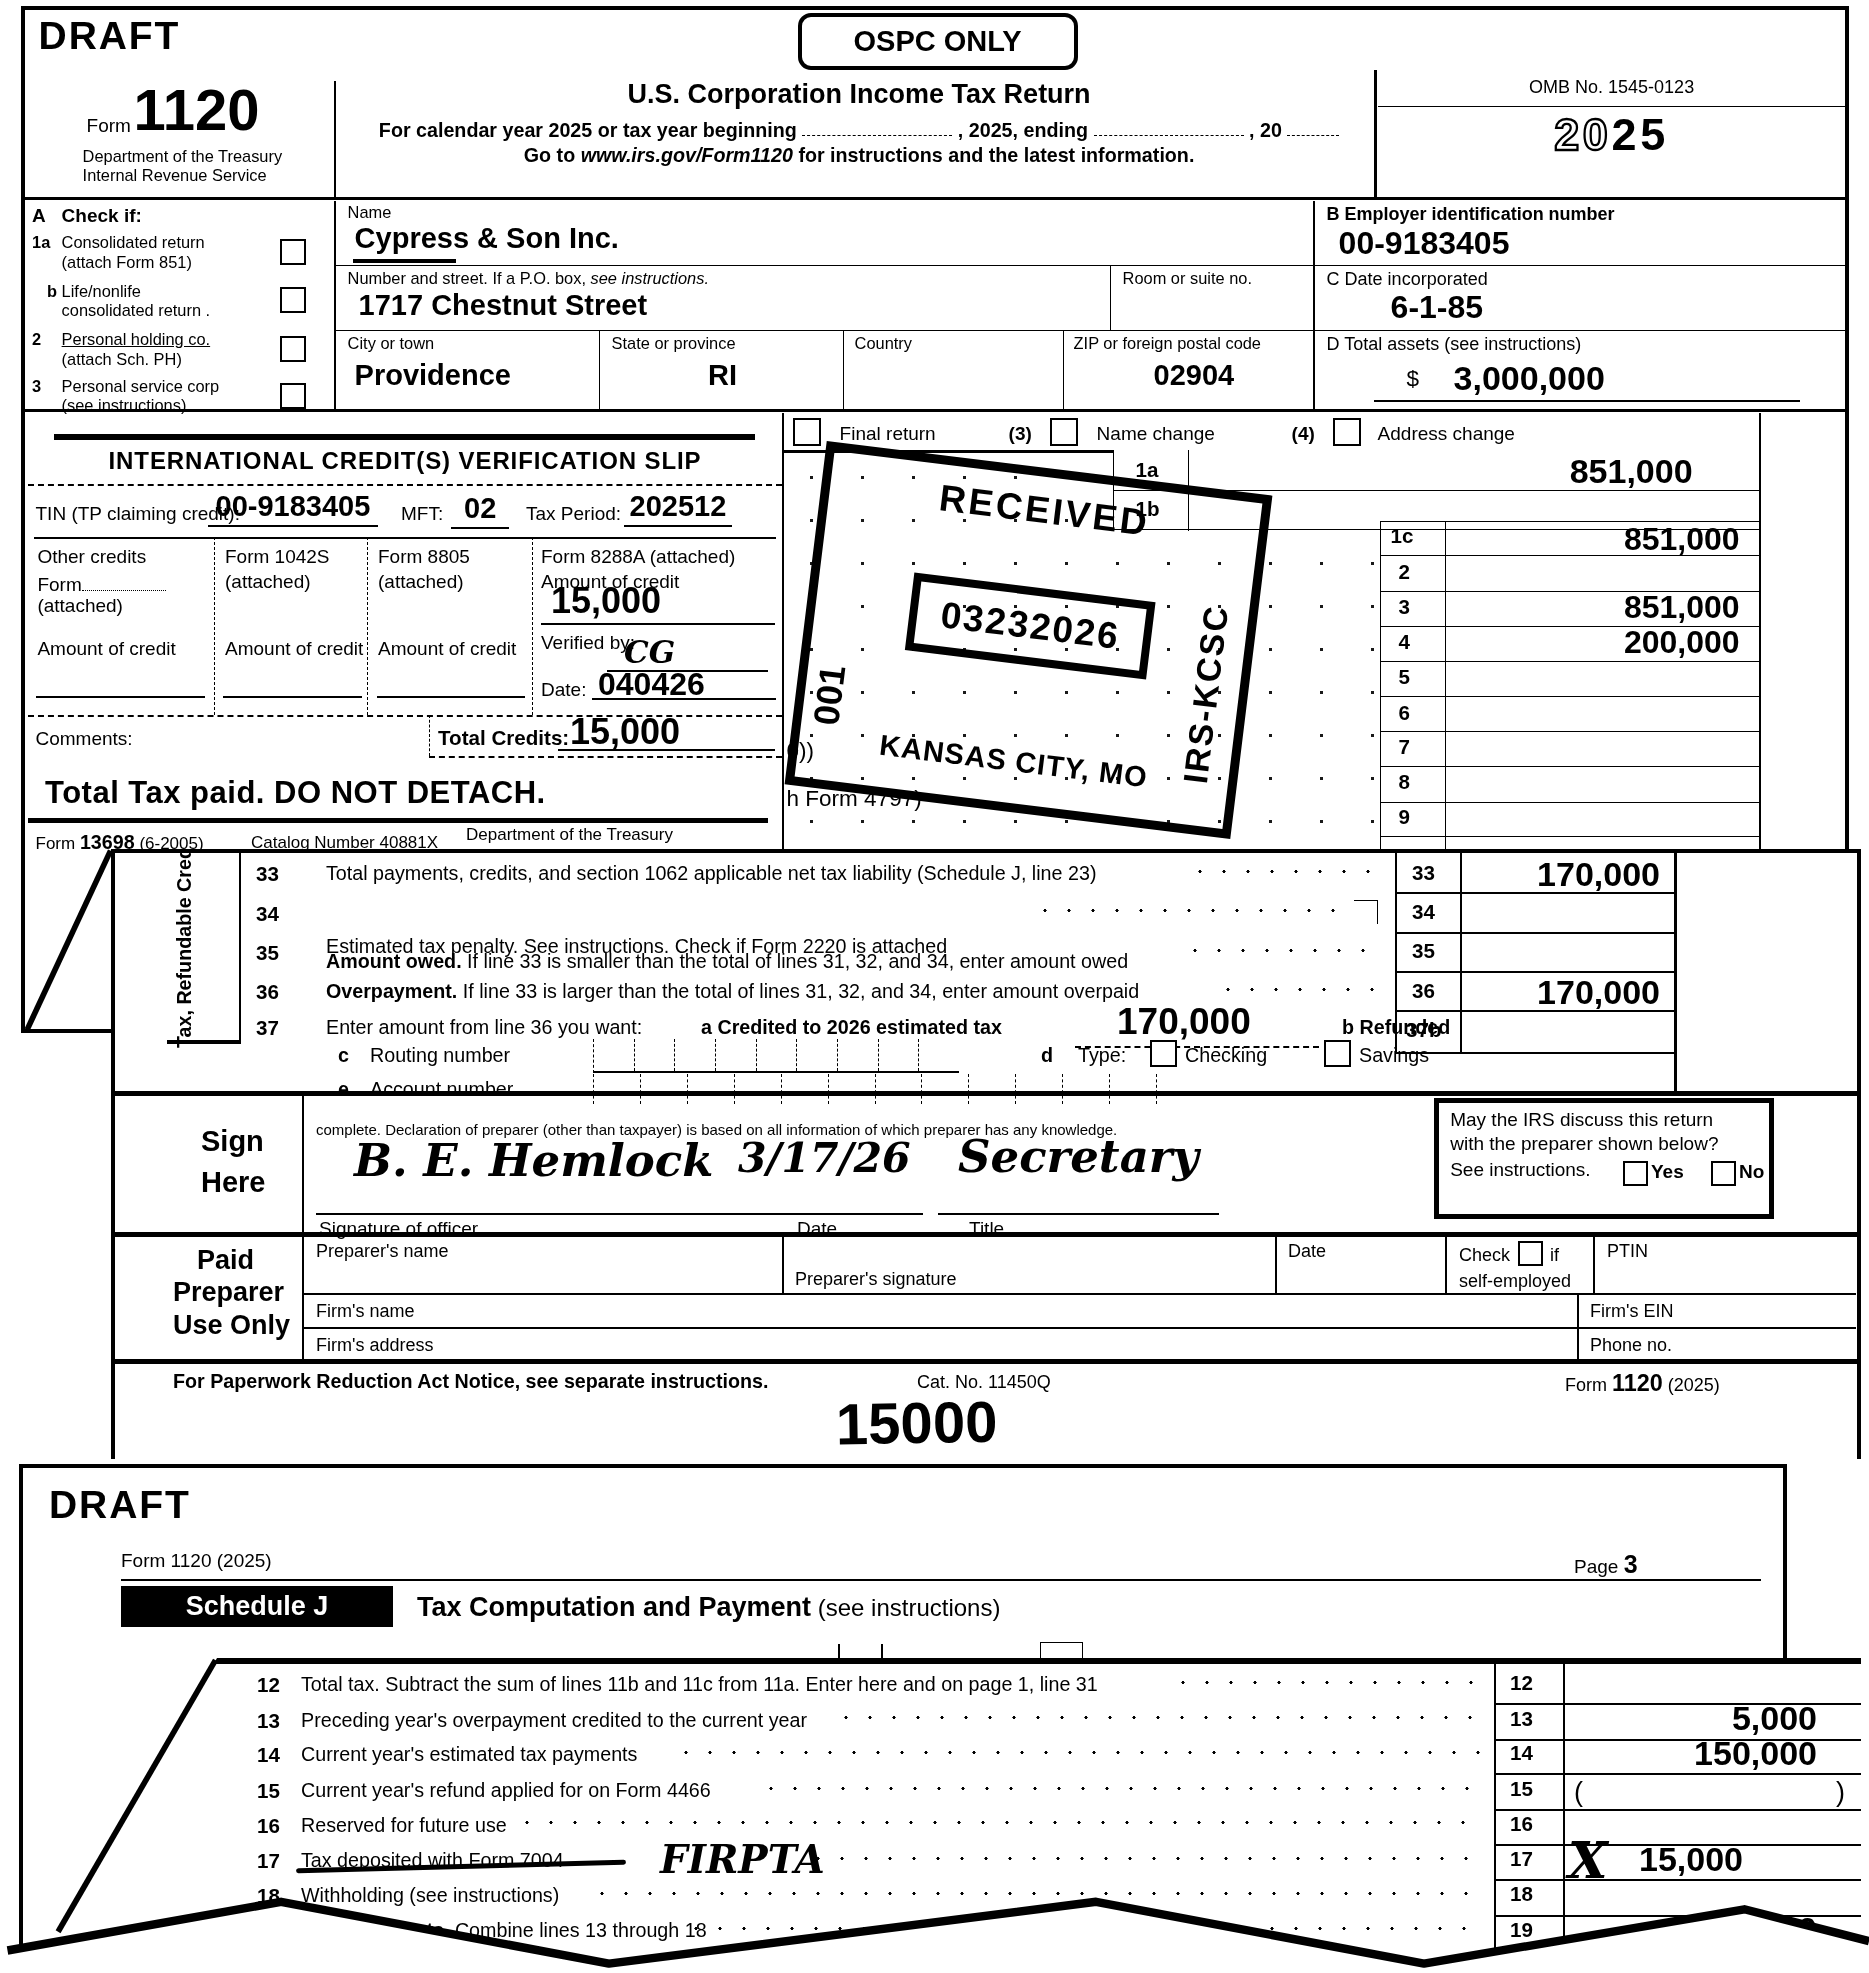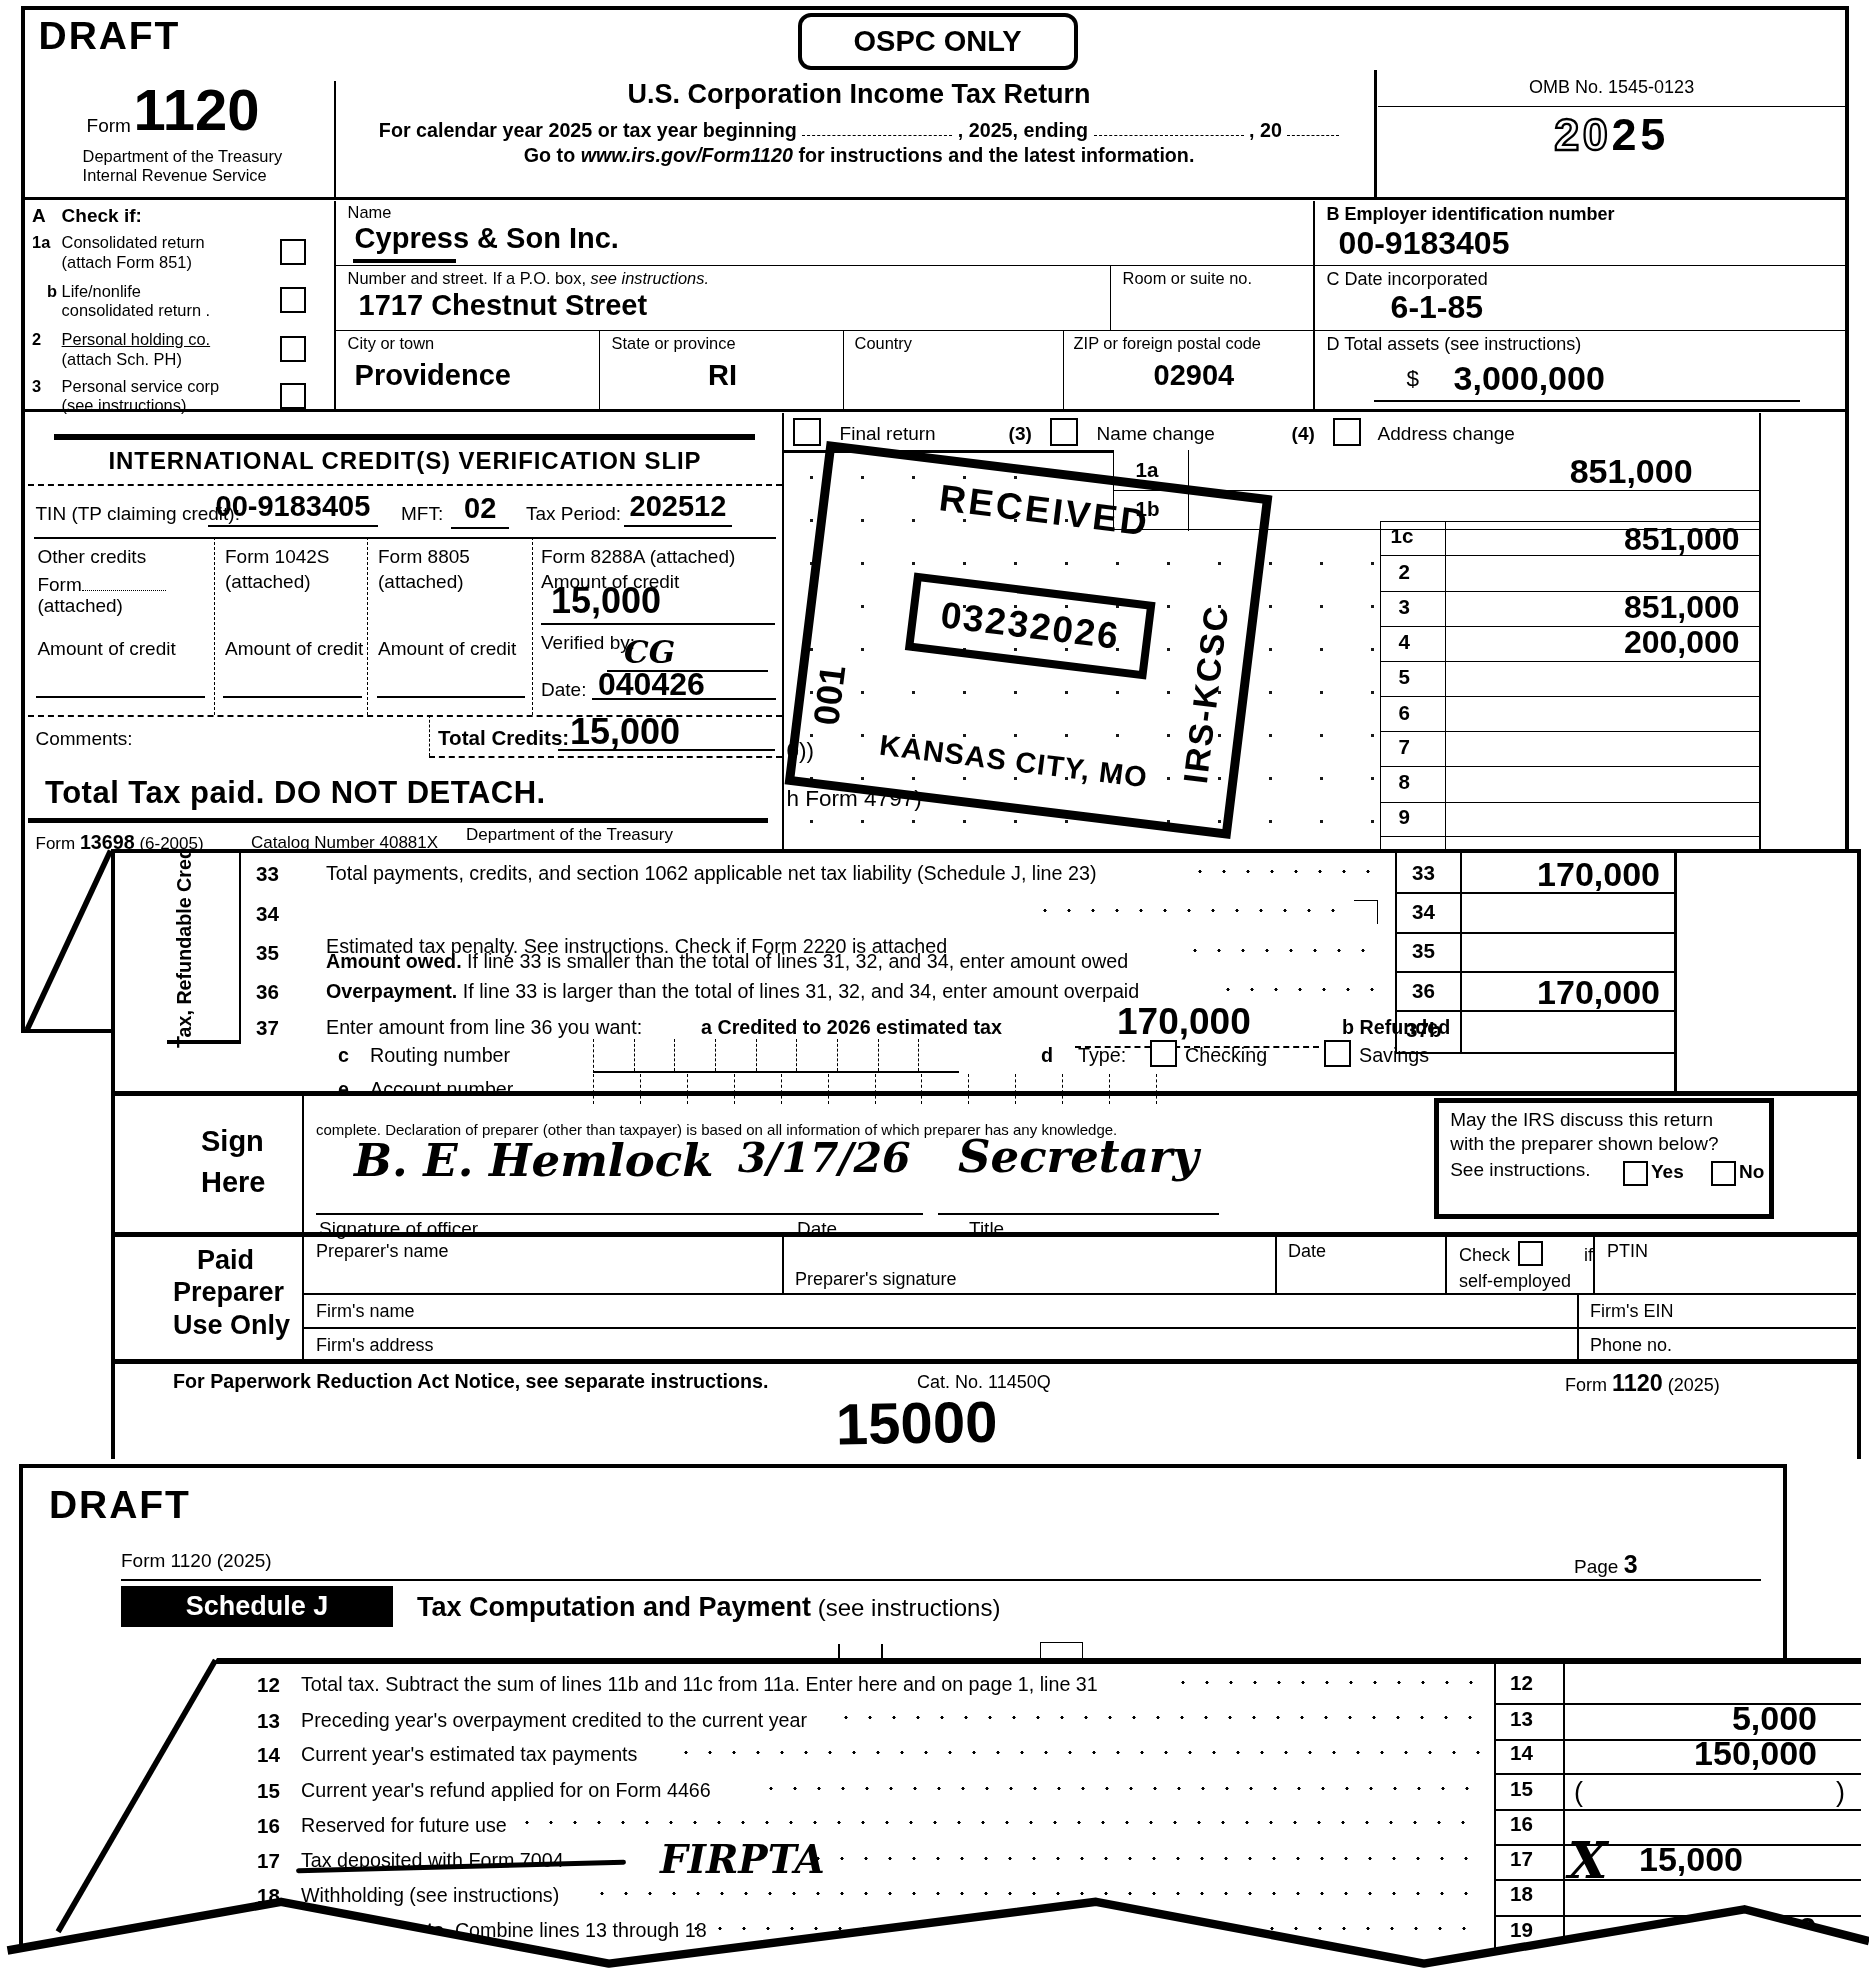--- a/index.html
+++ b/index.html
@@ -347,21 +347,21 @@
     <div class="a f29 b" style="left:58px;top:457px;">Use Only</div>
     <div class="ln" style="left:187px;top:383px;width:1.9px;height:123px;"></div>
     <div class="a f19" style="left:201px;top:388px;">Preparer's name</div>
     <div class="ln" style="left:667px;top:383px;width:1.9px;height:57px;"></div>
     <div class="a f19" style="left:680px;top:388px;margin-top:28px;">Preparer's signature</div>
     <div class="ln" style="left:1160px;top:383px;width:1.9px;height:57px;"></div>
     <div class="a f19" style="left:1173px;top:388px;">Date</div>
     <div class="ln" style="left:1330px;top:383px;width:1.9px;height:57px;"></div>
     <div class="a f19" style="left:1344px;top:392px;">Check</div>
     <div class="cb" style="left:1403px;top:388px;width:20.6px;height:20.6px;"></div>
-    <div class="a f19" style="left:1469px;top:392px;">if</div>
+    <div class="a f19" style="left:1435px;top:392px;">if</div>
     <div class="a f19" style="left:1344px;top:418px;">self-employed</div>
     <div class="ln" style="left:1478px;top:383px;width:1.9px;height:57px;"></div>
     <div class="a f19" style="left:1492px;top:388px;">PTIN</div>
     <div class="ln" style="left:187px;top:440px;width:1554px;height:1.9px;"></div>
     <div class="a f19" style="left:201px;top:448px;">Firm's name</div>
     <div class="ln" style="left:1462px;top:440px;width:1.9px;height:66px;"></div>
     <div class="a f19" style="left:1475px;top:448px;">Firm's EIN</div>
     <div class="ln" style="left:187px;top:474px;width:1554px;height:1.9px;"></div>
     <div class="a f19" style="left:201px;top:482px;">Firm's address</div>
     <div class="a f19" style="left:1475px;top:482px;text-align:center;">Phone no.</div>

